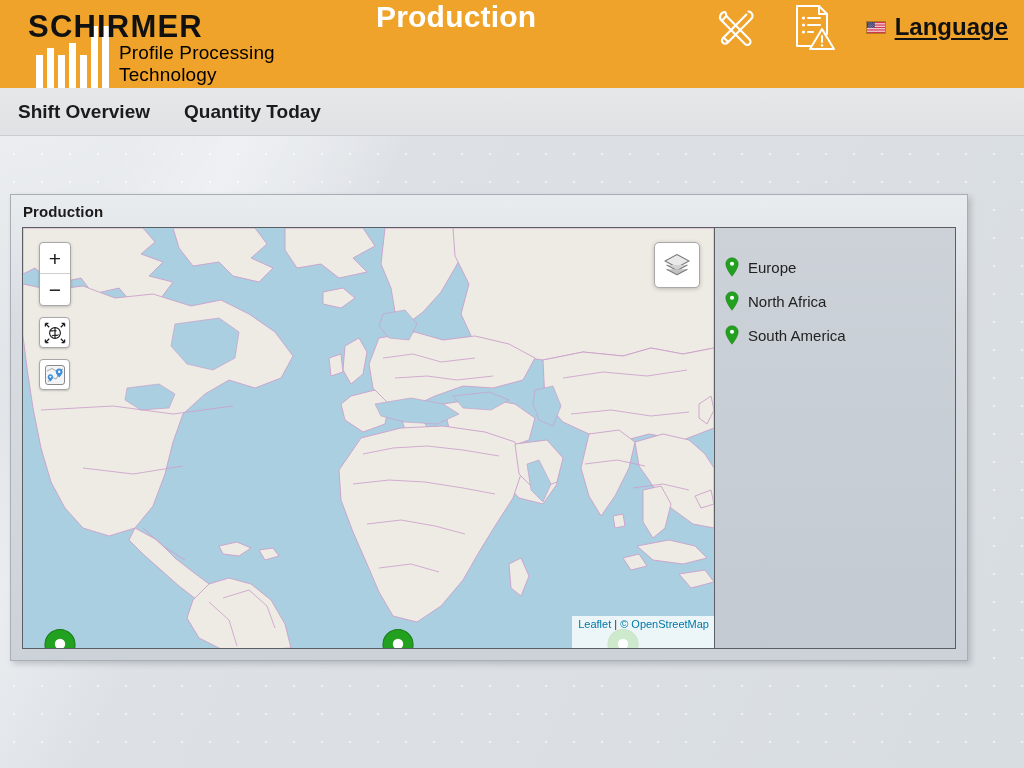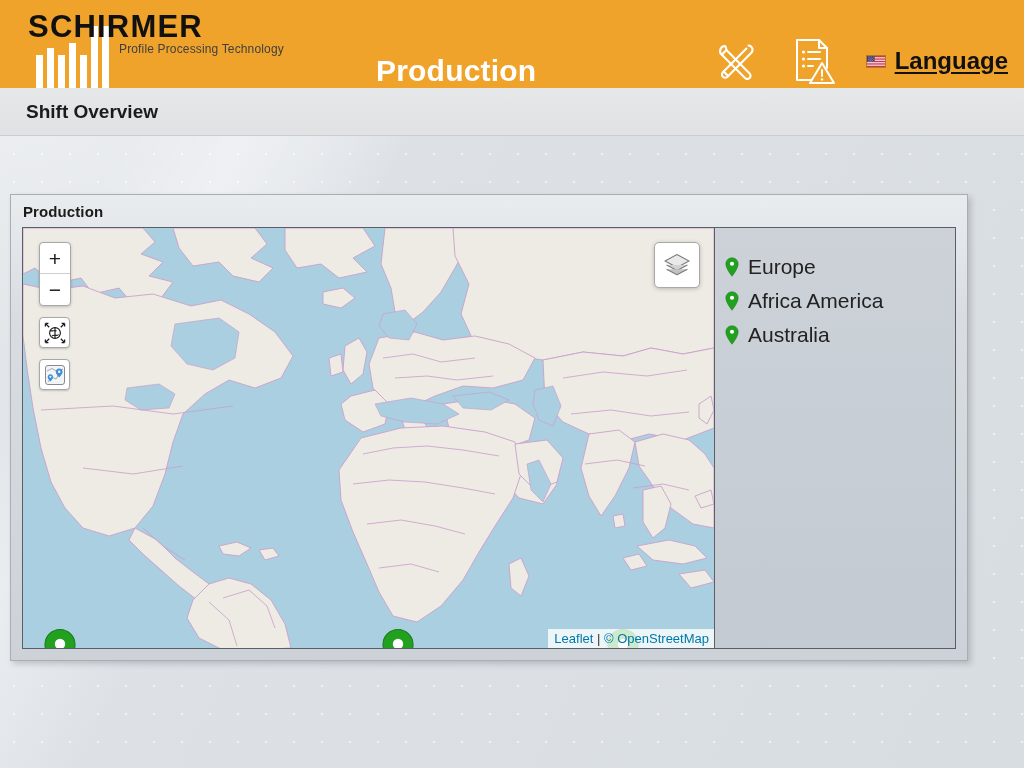--- a/index.html
+++ b/index.html
@@ -20,34 +20,34 @@
     background-image: radial-gradient(rgba(255,255,255,0.62) 1px, transparent 1.2px);
     background-size: 28px 28px;
     pointer-events:none;
   }
 
   
   .header {
     position: relative;
     height: 88px;
     background: #f0a32a;
-    display: flex; align-items: flex-end;
+    display: flex; align-items: flex-start;
     overflow: hidden;
     z-index: 3;
   }
   .logo { position: relative; width: 330px; height: 88px; flex: none; }
   .logo-word {
     position: absolute; left: 28px; top: 9px;
     font-size: 31px; font-weight: bold; letter-spacing: 1.2px;
     color: #111; font-family: "Liberation Sans", sans-serif;
     z-index: 2;
   }
   .logo-tag {
     position: absolute; left: 119px; top: 42px;
-    font-size: 12px; color: #404040; letter-spacing: .15px;
+    font-size: 19px; color: #000000; letter-spacing: .15px;
     font-family: "Liberation Sans", sans-serif;
     z-index: 2;
   }
   .logo-bars { position: absolute; left: 36px; bottom: 0; height: 80px; width: 80px; z-index: 1; }
   .logo-bars i {
     position: absolute; bottom: 0; width: 7px; background: #ffffff; display:block;
   }
   .logo-bars i:nth-child(1){ left: 0px;  height: 33px; }
   .logo-bars i:nth-child(2){ left: 11px; height: 40px; }
   .logo-bars i:nth-child(3){ left: 22px; height: 33px; }
@@ -72,21 +72,21 @@
     text-decoration: underline; text-underline-offset: 3px;
   }
 
   
   .navbar {
     position: relative;
     height: 48px;
     background: linear-gradient(180deg, #e6e7e8 0%, #e1e2e4 100%);
     border-bottom: 1px solid #c9ccd0;
     display: flex; align-items: center;
-    padding-left: 24px; gap: 30px;
+    padding-left: 16px; gap: 30px;
     z-index: 3;
   }
   .nav-item {
     font-size: 19px; font-weight: bold; color: #1b1b1b;
     cursor: pointer; line-height: 1; padding: 4px 2px;
   }
 
   
   .panel {
     position: absolute;
@@ -134,40 +134,40 @@
   }
   .layers-btn {
     position: absolute; right: 14px; top: 14px; z-index:5;
     width: 46px; height: 46px; background:#fff; border:1px solid #a8a8a8;
     border-radius: 5px; box-shadow: 0 1px 4px rgba(0,0,0,.22);
     display:flex; align-items:center; justify-content:center; cursor:pointer;
   }
   .attrib {
     position: absolute; right: 0; bottom: 0; z-index: 5;
     background: rgba(255,255,255,.78);
-    font-size: 13px; color: #0078a8;
-    padding: 2px 5px 2px 6px;
+    font-size: 11px; color: #0078a8;
+    padding: 2px 5px 18px 6px;
     font-family: "Liberation Sans", sans-serif;
   }
   .attrib a { color:#0078a8; text-decoration:none; cursor:pointer; }
   .attrib span.sep { color:#333; }
 
   .pin { position:absolute; z-index:4; cursor:pointer; }
 
   
   .legend {
     flex: 1; border-left: 1px solid #5b5f63;
     background: linear-gradient(180deg,#ccd2d8 0%, #c3cad1 100%);
     padding: 22px 0 0 10px;
   }
   .legend-row {
     display: flex; align-items: center; gap: 9px;
     height: 34px; cursor: pointer;
   }
-  .legend-label { font-size: 21px; color: #222; }
+  .legend-label { font-size: 15px; color: #222; }
 </style>
 </head>
 <body>
 
 <div class="header">
   <div class="logo">
     <div class="logo-bars">
       <i></i>
         <i></i>
         <i></i>
@@ -238,20 +238,21 @@
             <circle cx="9.5" cy="7.7" r=".55"></circle>
         </g>
       </svg>
       <span class="lang-text">Language</span>
     </div>
   </div>
 </div>
 
 <div class="navbar">
   <div class="nav-item">Shift Overview</div>
+  <div class="nav-item">Quantity Today</div>
 </div>
 
 <div class="panel">
   <div class="panel-title">Production</div>
 
   <div class="widget">
 
     <div class="map">
 
       <svg class="land" width="691" height="422" viewBox="0 0 691 422">
@@ -408,25 +409,25 @@
           <path d="M17 1.5 C25.3 1.5 32 8.2 32 16.5 C32 28 17 46.5 17 46.5 C17 46.5 2 28 2 16.5 C2 8.2 8.7 1.5 17 1.5 Z" fill="#22a01f" stroke="#1a7d18" stroke-width="1.2"></path>
           <circle cx="17" cy="16" r="5" fill="#ffffff"></circle>
         </svg>
         <span class="legend-label">Europe</span>
       </div>
       <div class="legend-row">
         <svg width="14" height="20" viewBox="0 0 34 48">
           <path d="M17 1.5 C25.3 1.5 32 8.2 32 16.5 C32 28 17 46.5 17 46.5 C17 46.5 2 28 2 16.5 C2 8.2 8.7 1.5 17 1.5 Z" fill="#22a01f" stroke="#1a7d18" stroke-width="1.2"></path>
           <circle cx="17" cy="16" r="5" fill="#ffffff"></circle>
         </svg>
-        <span class="legend-label">Africa America</span>
+        <span class="legend-label">North Africa</span>
       </div>
       <div class="legend-row">
         <svg width="14" height="20" viewBox="0 0 34 48">
           <path d="M17 1.5 C25.3 1.5 32 8.2 32 16.5 C32 28 17 46.5 17 46.5 C17 46.5 2 28 2 16.5 C2 8.2 8.7 1.5 17 1.5 Z" fill="#22a01f" stroke="#1a7d18" stroke-width="1.2"></path>
           <circle cx="17" cy="16" r="5" fill="#ffffff"></circle>
         </svg>
-        <span class="legend-label">Australia</span>
+        <span class="legend-label">South America</span>
       </div>
     </div>
 
   </div>
 </div>
 
 </body></html>

